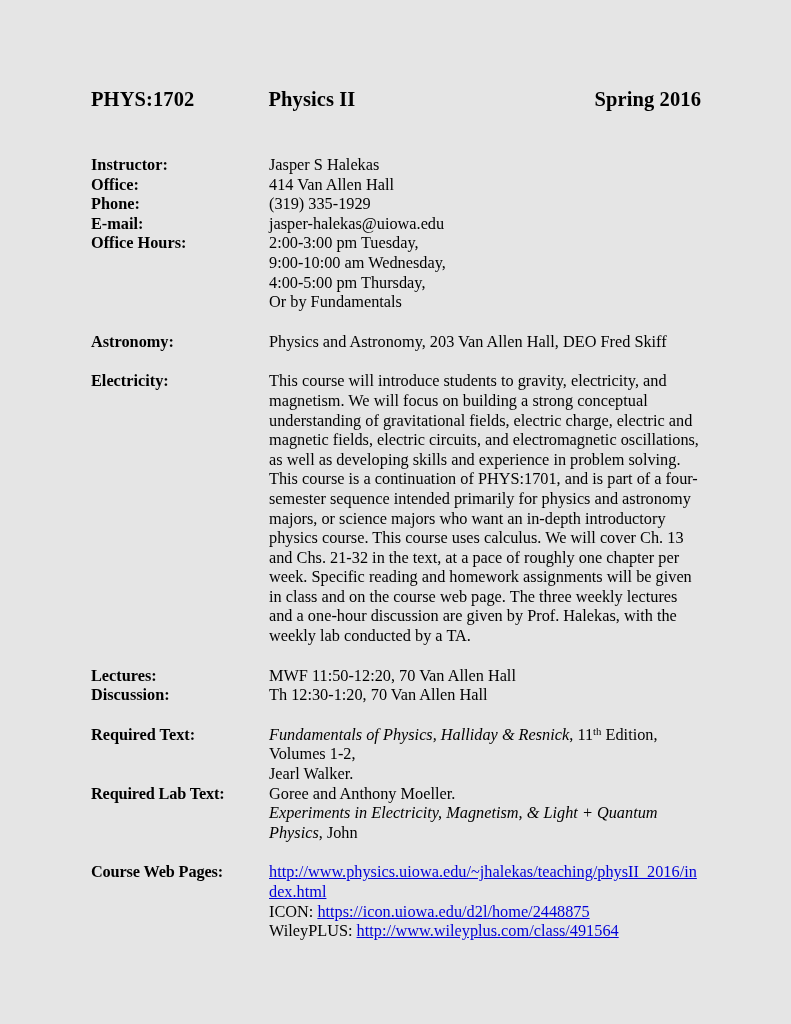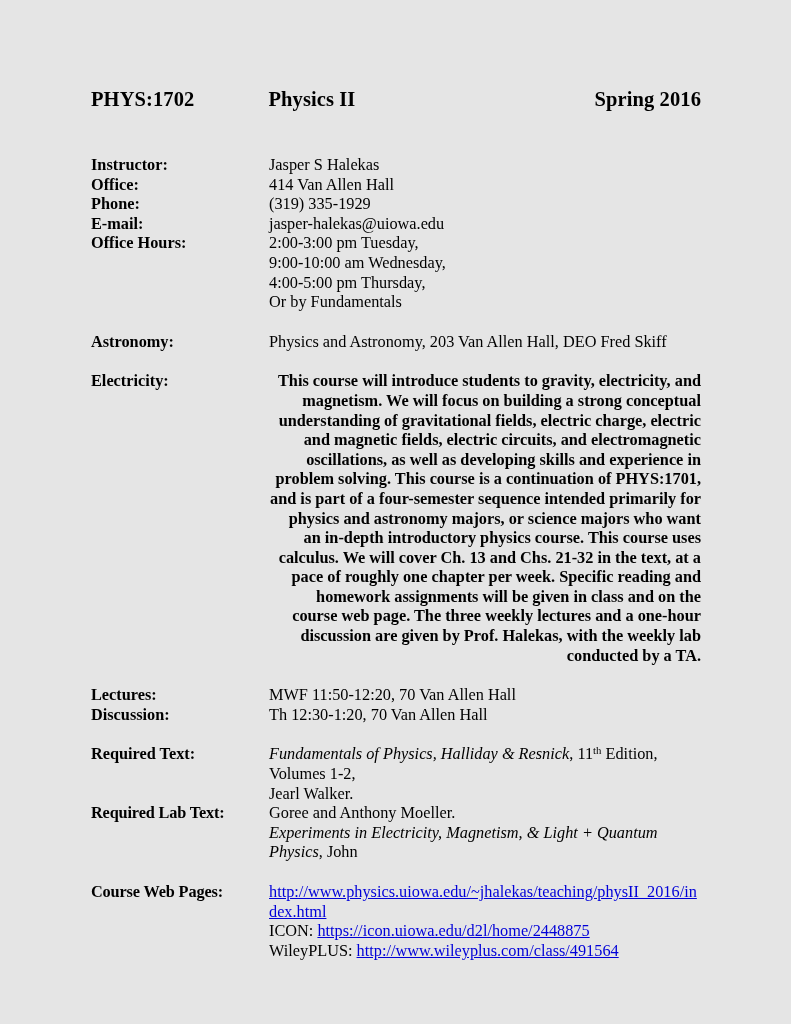--- a/index.html
+++ b/index.html
@@ -75,21 +75,21 @@
   sup {
     font-size: 0.66em;
     vertical-align: 0.42em;
     line-height: 0;
   }
   a, .link {
     color: #0000d8;
     text-decoration: underline;
     word-break: break-all;
   }
-  .desc p { text-align: right; font-weight: bold; }
+  .desc p { text-align: left; }
 </style>
 </head>
 <body>
 
 <div class="page">
   <div class="content">
 
     <div class="doc-header">
       <span class="h-left">PHYS:1702</span>
       <span class="h-center">Physics II</span>

